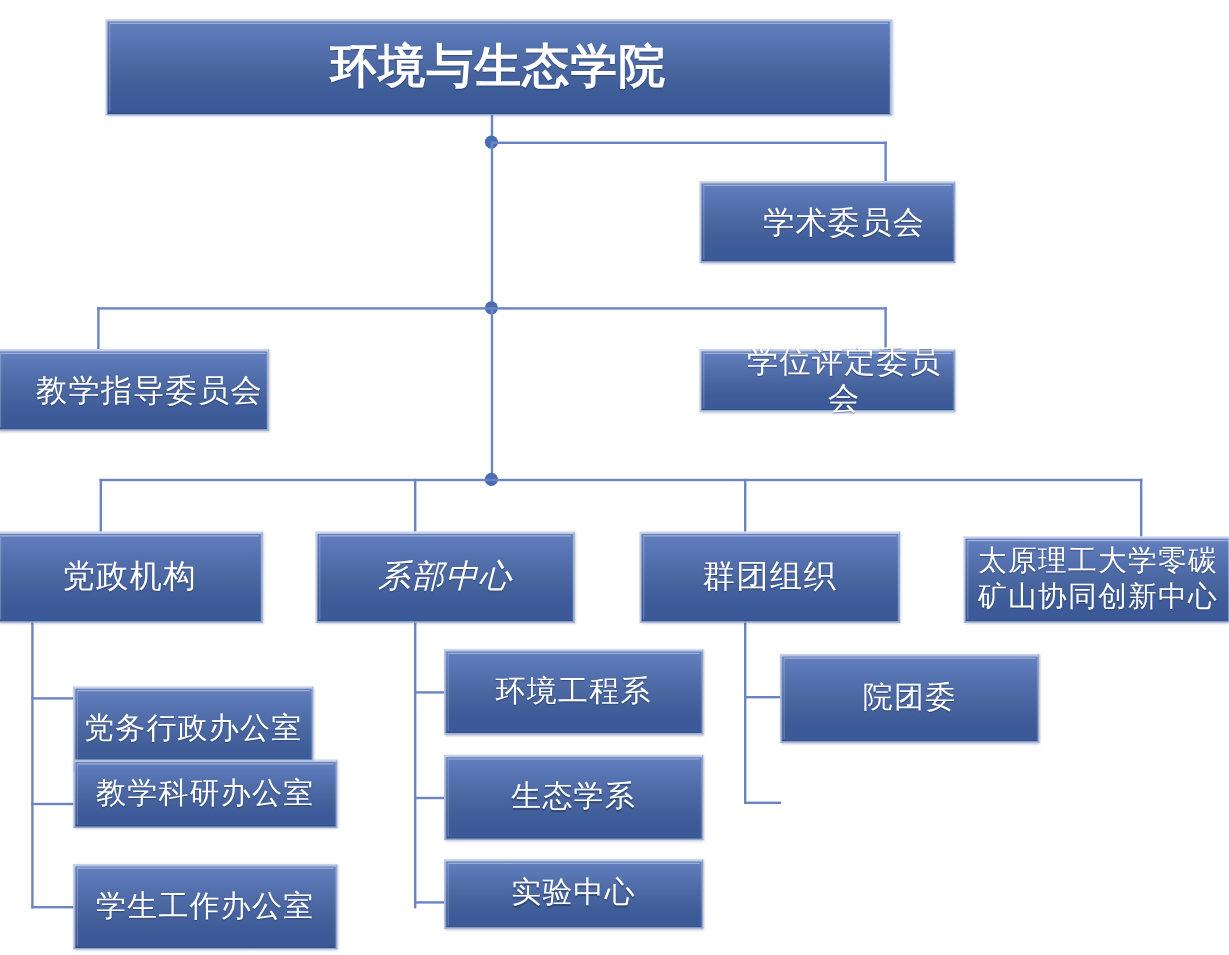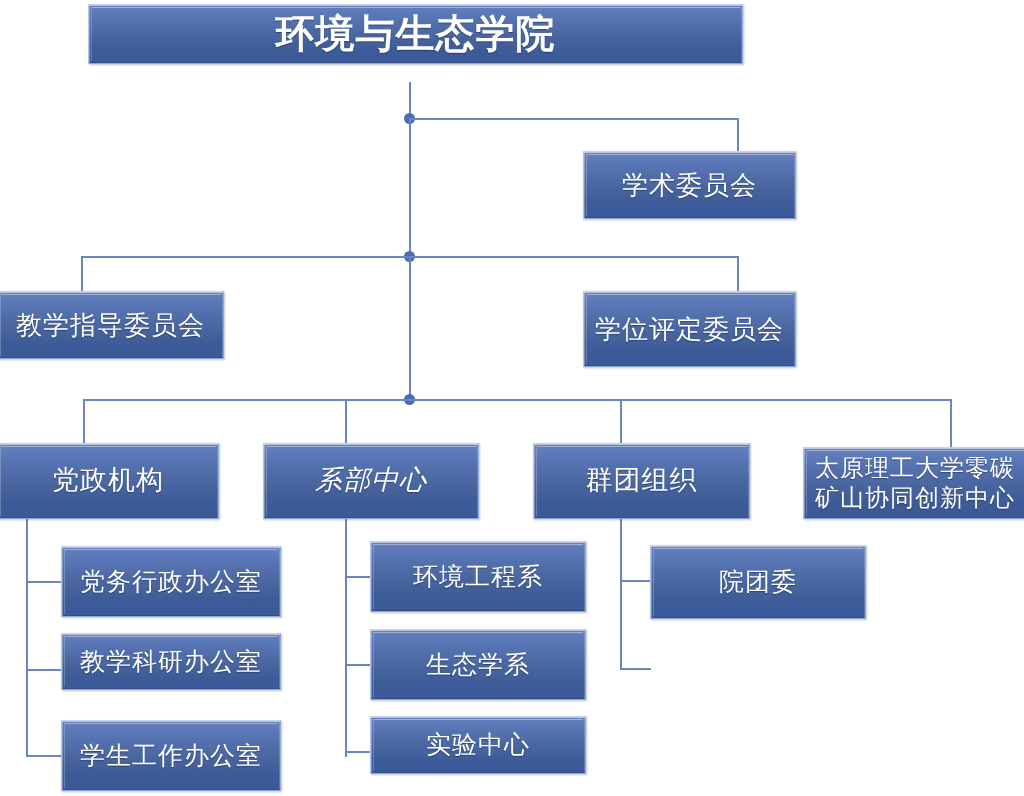--- a/index.html
+++ b/index.html
@@ -66,21 +66,21 @@
   .node::before {
     content: "";
     position: absolute;
     left: 2px; right: 2px; top: 2px; bottom: 2px;
     border-top: 1px solid rgba(255,255,255,0.40);
     border-left: 1px solid rgba(255,255,255,0.22);
     pointer-events: none;
   }
 
   .node-title  { font-size: 39px; font-weight: 600; }
-  .node-l1     { font-size: 26px; font-weight: 500; }
+  .node-l1     { font-size: 26px; font-weight: 500; padding-left: 28px; }
   .node-l2     { font-size: 27px; font-weight: 500; }
   .node-leaf   { font-size: 25px; font-weight: 500; }
   .node-wrap   { font-size: 24px; font-weight: 500; line-height: 1.25; }
 </style>
 </head>
 <body>
 
 <div id="chart-canvas">
 
   <div class="conn conn-v" style="left:409px; top:82px; height:36px;"></div>
@@ -112,40 +112,40 @@
 
   <div class="conn conn-v" style="left:345px; top:518px; height:239px;"></div>
   <div class="conn conn-h" style="left:345px; top:576px; width:26px;"></div>
   <div class="conn conn-h" style="left:345px; top:664px; width:26px;"></div>
   <div class="conn conn-h" style="left:345px; top:751px; width:26px;"></div>
 
   <div class="conn conn-v" style="left:620px; top:518px; height:152px;"></div>
   <div class="conn conn-h" style="left:620px; top:580px; width:31px;"></div>
   <div class="conn conn-h" style="left:620px; top:668px; width:31px;"></div>
 
-  <div class="node node-title" style="left:88px; top:4px; width:655px; height:60px;">环境与生态学院</div>
+  <div class="node node-title" style="left:88px; top:16px; width:655px; height:80px;">环境与生态学院</div>
 
   <div class="node node-l1" style="left:583px; top:151px; width:213px; height:68px;">学术委员会</div>
 
   <div class="node node-l1" style="left:-3px; top:291px; width:227px; height:68px;">教学指导委员会</div>
 
-  <div class="node node-l1" style="left:583px; top:291px; width:213px; height:76px;">学位评定委员会</div>
+  <div class="node node-l1" style="left:583px; top:291px; width:213px; height:52px;">学位评定委员会</div>
 
   <div class="node node-l2" style="left:-3px; top:443px; width:222px; height:76px;">党政机构</div>
 
   <div class="node node-l2" style="left:263px; top:443px; width:216px; height:76px;font-style:italic;">系部中心</div>
 
   <div class="node node-l2" style="left:533px; top:443px; width:217px; height:76px;">群团组织</div>
 
   <div class="node node-wrap" style="left:803px; top:447px; width:224px; height:72px; flex-direction:column;">
     <span>太原理工大学零碳</span>
     <span>矿山协同创新中心</span>
   </div>
 
-  <div class="node node-leaf" style="left:61px; top:546px; width:220px; height:71px;">党务行政办公室</div>
+  <div class="node node-leaf" style="left:61px; top:572px; width:200px; height:71px;">党务行政办公室</div>
   <div class="node node-leaf" style="left:61px; top:633px; width:220px; height:57px;">教学科研办公室</div>
   <div class="node node-leaf" style="left:61px; top:720px; width:220px; height:71px;">学生工作办公室</div>
 
   <div class="node node-leaf" style="left:370px; top:541px; width:216px; height:71px;">环境工程系</div>
   <div class="node node-leaf" style="left:370px; top:629px; width:216px; height:71px;">生态学系</div>
   <div class="node node-leaf" style="left:370px; top:716px; width:216px; height:58px;">实验中心</div>
 
   <div class="node node-leaf" style="left:650px; top:545px; width:216px; height:74px;text-align:right;">院团委</div>
 
 </div>

